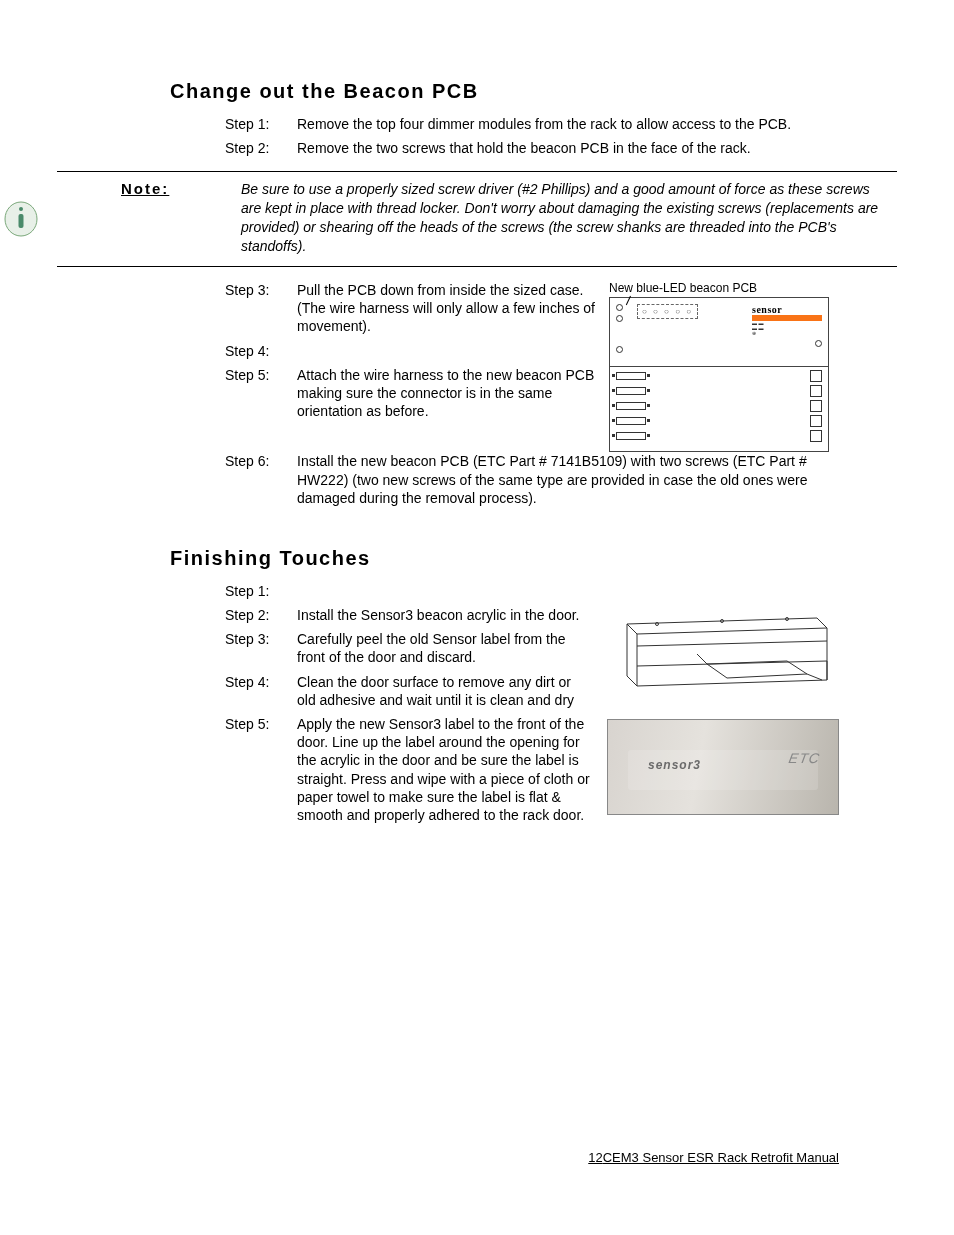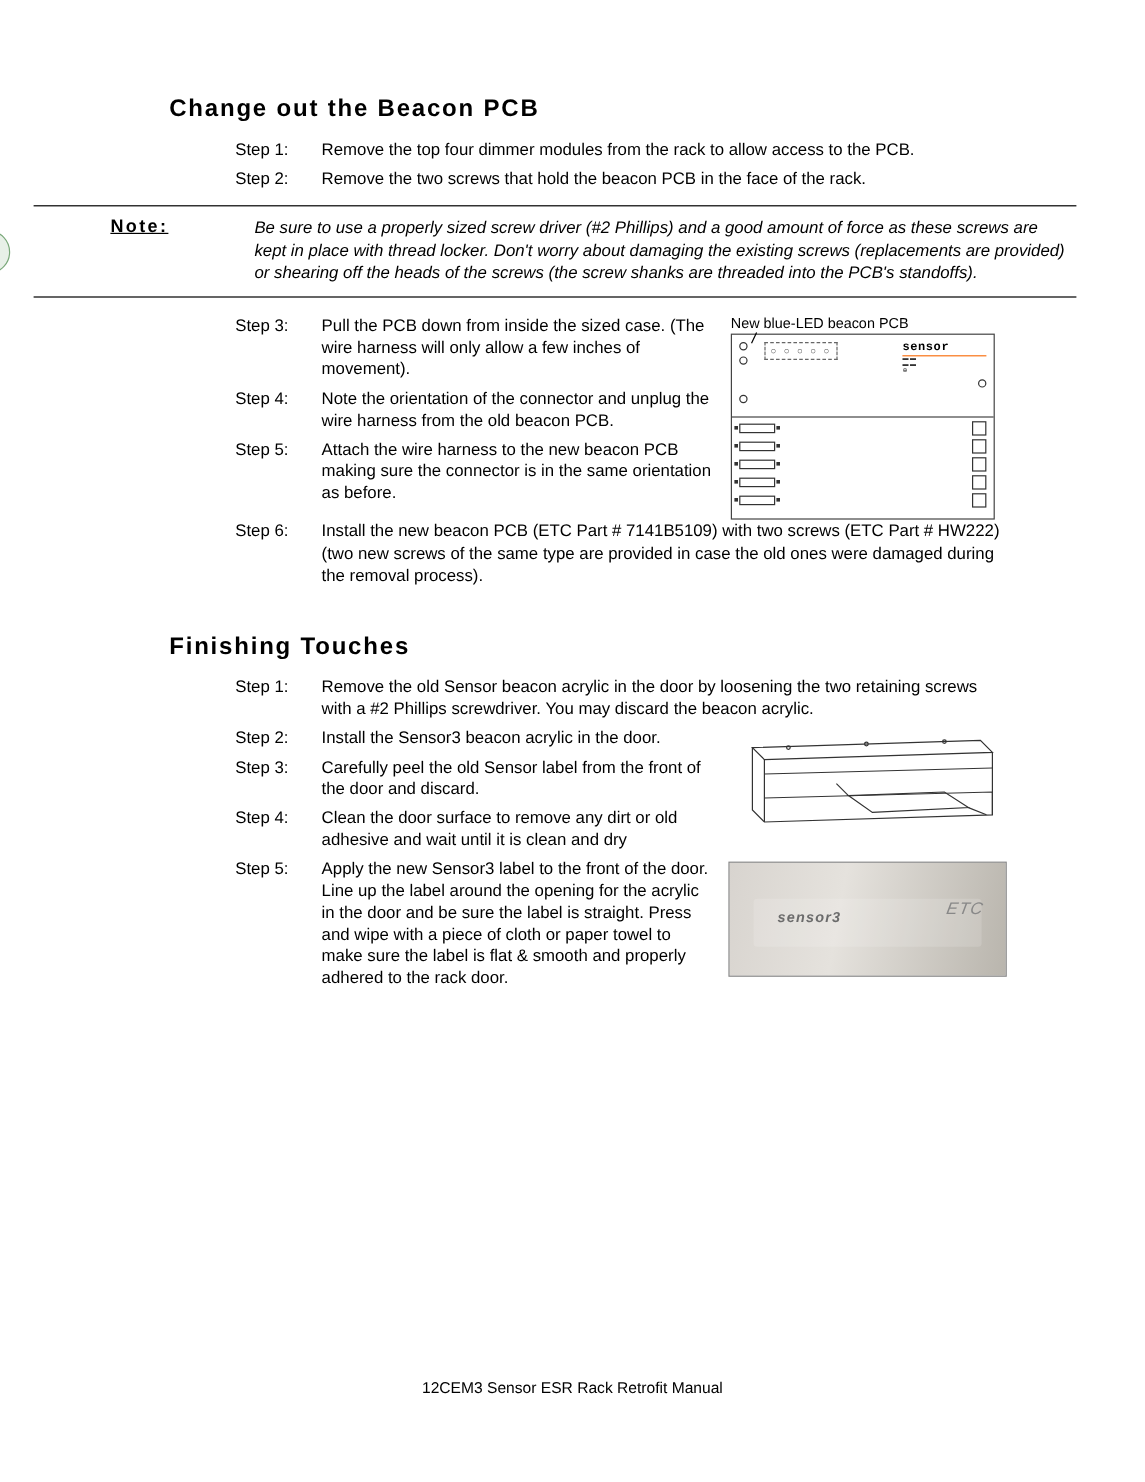--- a/index.html
+++ b/index.html
@@ -5,21 +5,21 @@
 body {
   font-family: Arial, Helvetica, sans-serif;
   font-size: 14px;
   color: #000;
   background: #fff;
   margin: 0;
   padding: 0;
   width: 954px;
 }
 .page {
-  padding: 80px 115px 40px 86px;
+  padding: 80px 115px 40px 115px;
   box-sizing: border-box;
 }
 h2 {
   font-size: 20px;
   font-weight: bold;
   letter-spacing: 1.5px;
   margin: 0 0 12px 0;
   padding-left: 55px;
 }
 .steps {
@@ -112,25 +112,25 @@
 .circle { display: inline-block; border: 1px solid #333; width: 5px; height: 5px; border-radius: 50%; margin-bottom: 2px; }
 .led-strip {
   border: 1px dashed #666;
   padding: 2px 4px;
   font-size: 8px;
   letter-spacing: 2px;
   color: #555;
   margin-left: 10px;
 }
 .sensor-badge {
-  border-bottom: 1px solid #f97316;
+  border-bottom: 6px solid #f97316;
   font-weight: bold;
   font-size: 10px;
   letter-spacing: 0.5px;
-  font-family: Liberation Mono, monospace;
+  font-family: Liberation Serif, serif;
 }
 .tiny { font-size: 5px; line-height: 1; color: #333; }
 .pcb-bottom {
   border-top: 1px solid #444;
   padding: 3px 6px 6px 6px;
 }
 .slot-row {
   display: flex;
   justify-content: space-between;
   align-items: center;
@@ -175,23 +175,24 @@
   right: 18px;
   top: 30px;
   font-size: 14px;
   color: #888;
   font-style: italic;
   letter-spacing: 1px;
   transform: skewX(-10deg);
 }
 .footer {
   display: flex;
-  justify-content: center;
+  justify-content: flex-end;
   padding: 280px 115px 30px 115px;
   font-size: 13px;
+  text-decoration: underline;
 }
 .steps-wrap2 { display: flex; gap: 14px; }
 .steps-wrap2 .left { flex: 1; }
 .steps-wrap2 .right { flex: 0 0 230px; display:flex; flex-direction: column; gap: 20px; }
 </style>
 </head>
 <body>
 
 <div class="page">
 
@@ -224,21 +225,20 @@
 
   <div class="steps">
     <div class="two-col">
       <div class="left">
         <div class="step-row">
           <div class="step-label">Step 3:</div>
           <div class="step-text">Pull the PCB down from inside the sized case. (The wire harness will only allow a few inches of movement).</div>
         </div>
         <div class="step-row">
           <div class="step-label">Step 4:</div>
-          <div class="step-text">Note the orientation of the connector and unplug the wire harness from the old beacon PCB.</div>
         </div>
         <div class="step-row">
           <div class="step-label">Step 5:</div>
           <div class="step-text">Attach the wire harness to the new beacon PCB making sure the connector is in the same orientation as before.</div>
         </div>
       </div>
       <div class="right">
         <div>
           <div class="diagram-label">New blue-LED beacon PCB</div>
           <div class="pcb-diagram">
@@ -288,21 +288,20 @@
       <div class="step-label">Step 6:</div>
       <div class="step-text">Install the new beacon PCB (ETC Part # 7141B5109) with two screws (ETC Part # HW222) (two new screws of the same type are provided in case the old ones were damaged during the removal process).</div>
     </div>
   </div>
 
   <h2 style="margin-top:40px;">Finishing Touches</h2>
 
   <div class="steps">
     <div class="step-row">
       <div class="step-label">Step 1:</div>
-      <div class="step-text">Remove the old Sensor beacon acrylic in the door by loosening the two retaining screws with a #2 Phillips screwdriver. You may discard the beacon acrylic.</div>
     </div>
 
     <div class="steps-wrap2">
       <div class="left">
         <div class="step-row">
           <div class="step-label">Step 2:</div>
           <div class="step-text">Install the Sensor3 beacon acrylic in the door.</div>
         </div>
         <div class="step-row">
           <div class="step-label">Step 3:</div>

